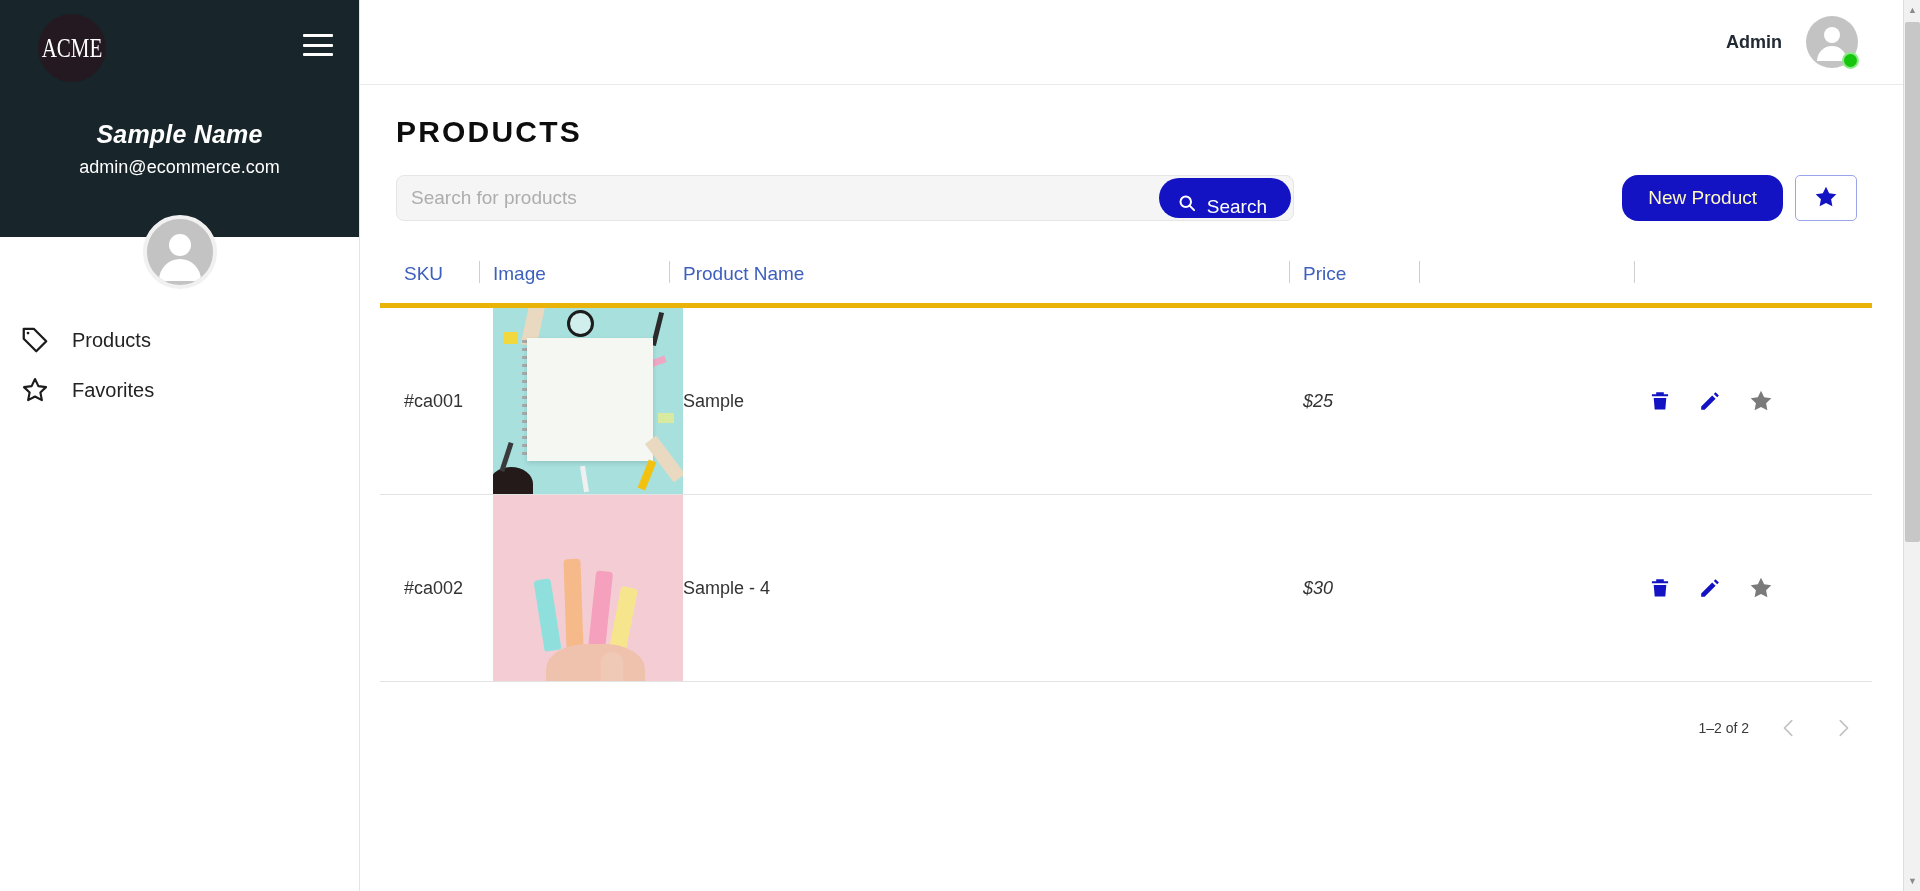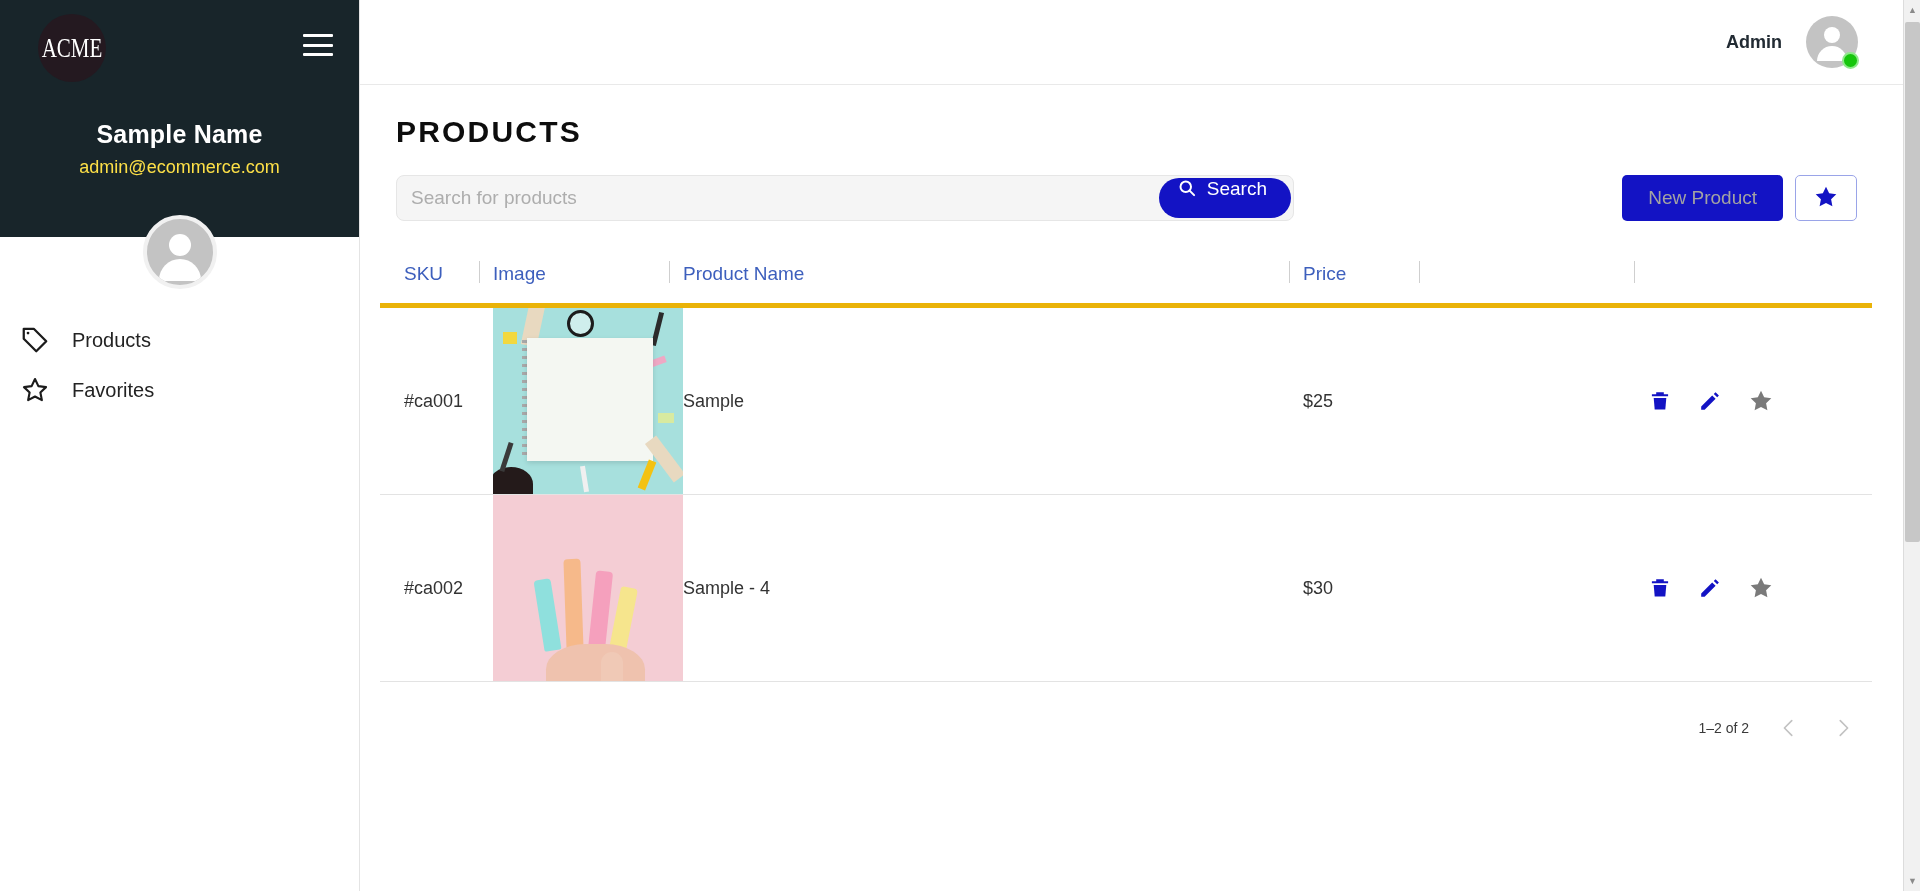--- a/index.html
+++ b/index.html
@@ -45,24 +45,24 @@
   }
   .hamburger {
     width: 30px; height: 22px; margin-top: 16px;
     display: flex; flex-direction: column; justify-content: space-between;
     cursor: pointer;
   }
   .hamburger span { display: block; height: 3px; background: #ffffff; border-radius: 1px; }
   .user-name {
     text-align: center; color: #ffffff;
     font-size: 25px; font-weight: bold;
-    margin-top: 28px; letter-spacing: .2px;
+    margin-top: 28px; letter-spacing: .2px; font-style: italic;
   }
   .user-mail {
-    text-align: center; color: #fde047;
+    text-align: center; color: #ffffff;
     font-size: 18px; margin-top: 8px; font-weight: 400;
   }
   .side-avatar {
     position: absolute;
     left: 50%; transform: translateX(-50%);
     bottom: -52px;
     width: 74px; height: 74px; border-radius: 50%;
     background: #c3c3c3;
     border: 4px solid #f1f1f1;
     display: flex; align-items: flex-end; justify-content: center;
@@ -127,27 +127,27 @@
   .search-input {
     flex: 1; border: none; background: transparent; outline: none;
     font-size: 19px; color: #0369a1; padding-left: 14px;
     font-family: "Liberation Sans", sans-serif;
   }
   .search-input::placeholder { color: #adadad; }
   .search-btn {
     position: absolute; right: 2px; top: 50%; transform: translateY(-50%);
     height: 40px; padding: 0 24px 0 18px;
     background: #1313c4; color: #ffffff; border: none; border-radius: 20px;
-    display: flex; align-items: flex-start; gap: 10px;
+    display: flex; align-items: flex-end; gap: 10px;
     font-size: 19px; cursor: pointer;
     font-family: "Liberation Sans", sans-serif;
   }
   .actions-right { display: flex; align-items: center; gap: 12px; margin-right: 15px; }
   .btn-new {
-    background: #1313c4; color: #a3a3a3; border: none; border-radius: 5px;
+    background: #1313c4; color: #fef9c3; border: none; border-radius: 16px;
     height: 46px; padding: 0 26px; font-size: 19px; cursor: pointer;
     font-family: "Liberation Sans", sans-serif;
   }
   .btn-star {
     background: #ffffff; border: 1px solid #9aa4e8; border-radius: 5px;
     height: 46px; width: 62px; display: flex; align-items: center; justify-content: center;
     cursor: pointer;
   }
 
   
@@ -240,21 +240,21 @@
   .thumb-pink .hl.d { left: 64%; height: 64px; background: #f6e58d; transform: rotate(11deg); }
   .thumb-pink .hand {
     position: absolute; bottom: -14%; left: 28%; width: 52%; height: 34%;
     background: #efc2ae; border-radius: 40% 40% 12px 12px;
   }
   .thumb-pink .finger {
     position: absolute; bottom: -4%; left: 57%; width: 22px; height: 36px;
     background: #f0c9b6; border-radius: 11px 11px 4px 4px;
   }
 
-  .price-cell { color: #333333; }
+  .price-cell { color: #333333; font-style: italic; }
   .row-actions { display: flex; align-items: center; gap: 26px; }
   .icon-btn { cursor: pointer; display: flex; align-items: center; justify-content: center; }
 
   .pagination {
     display: flex; align-items: center; justify-content: flex-end;
     gap: 26px; padding: 32px 15px 0 0; font-size: 14px; color: #3a3a3a;
   }
   .pg-arrow { cursor: pointer; display: flex; align-items: center; justify-content: center; width: 28px; height: 28px; }
 
   

